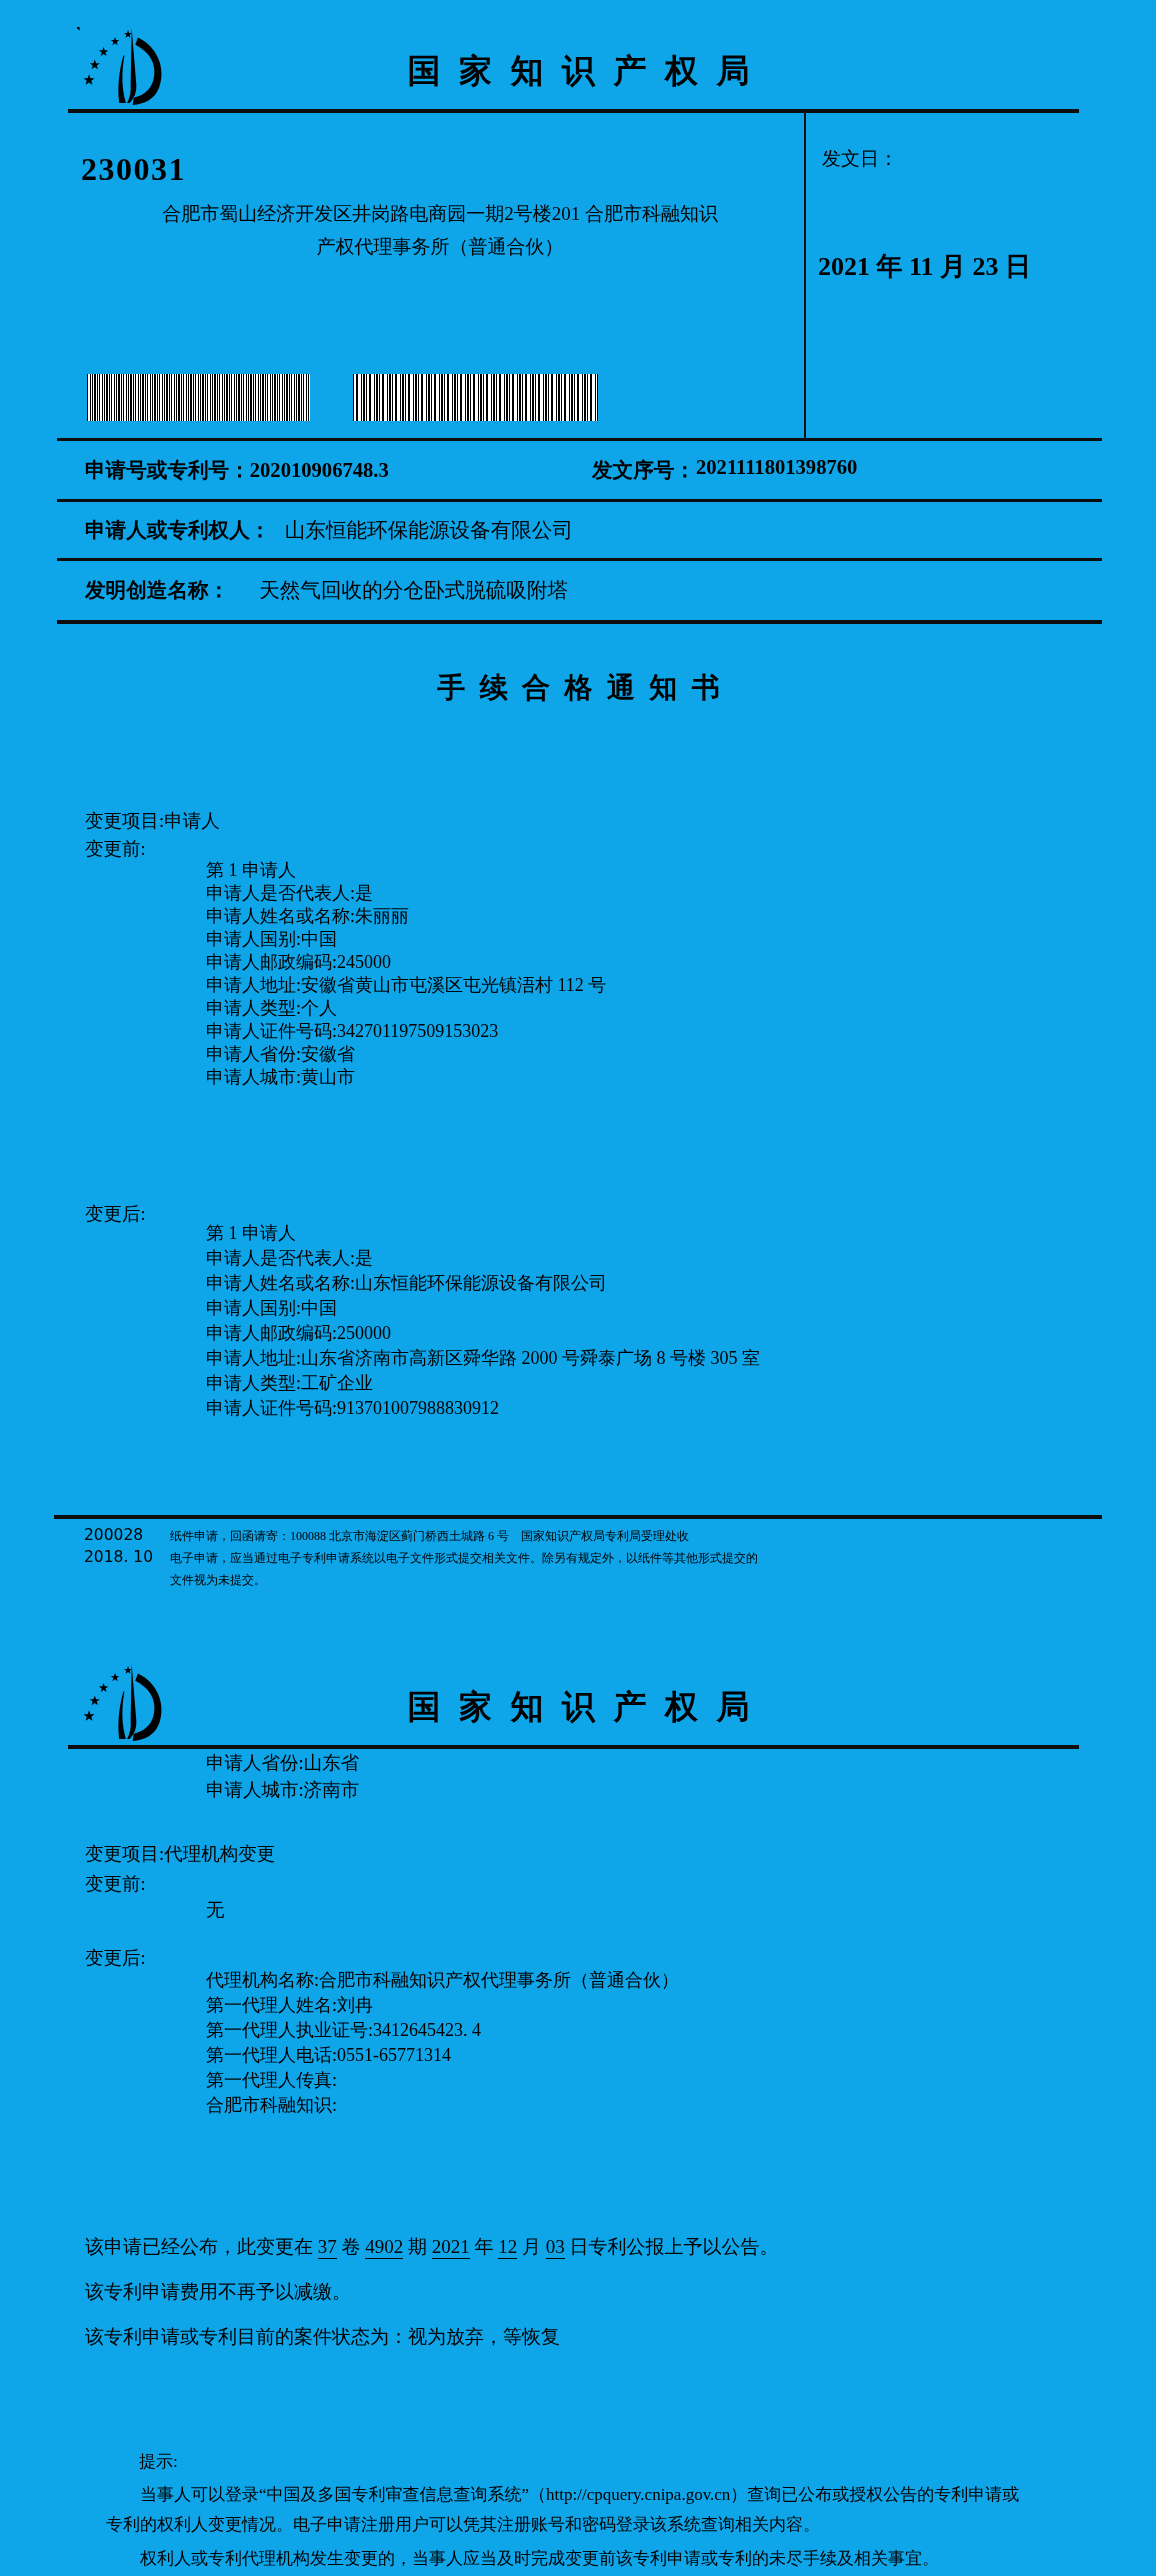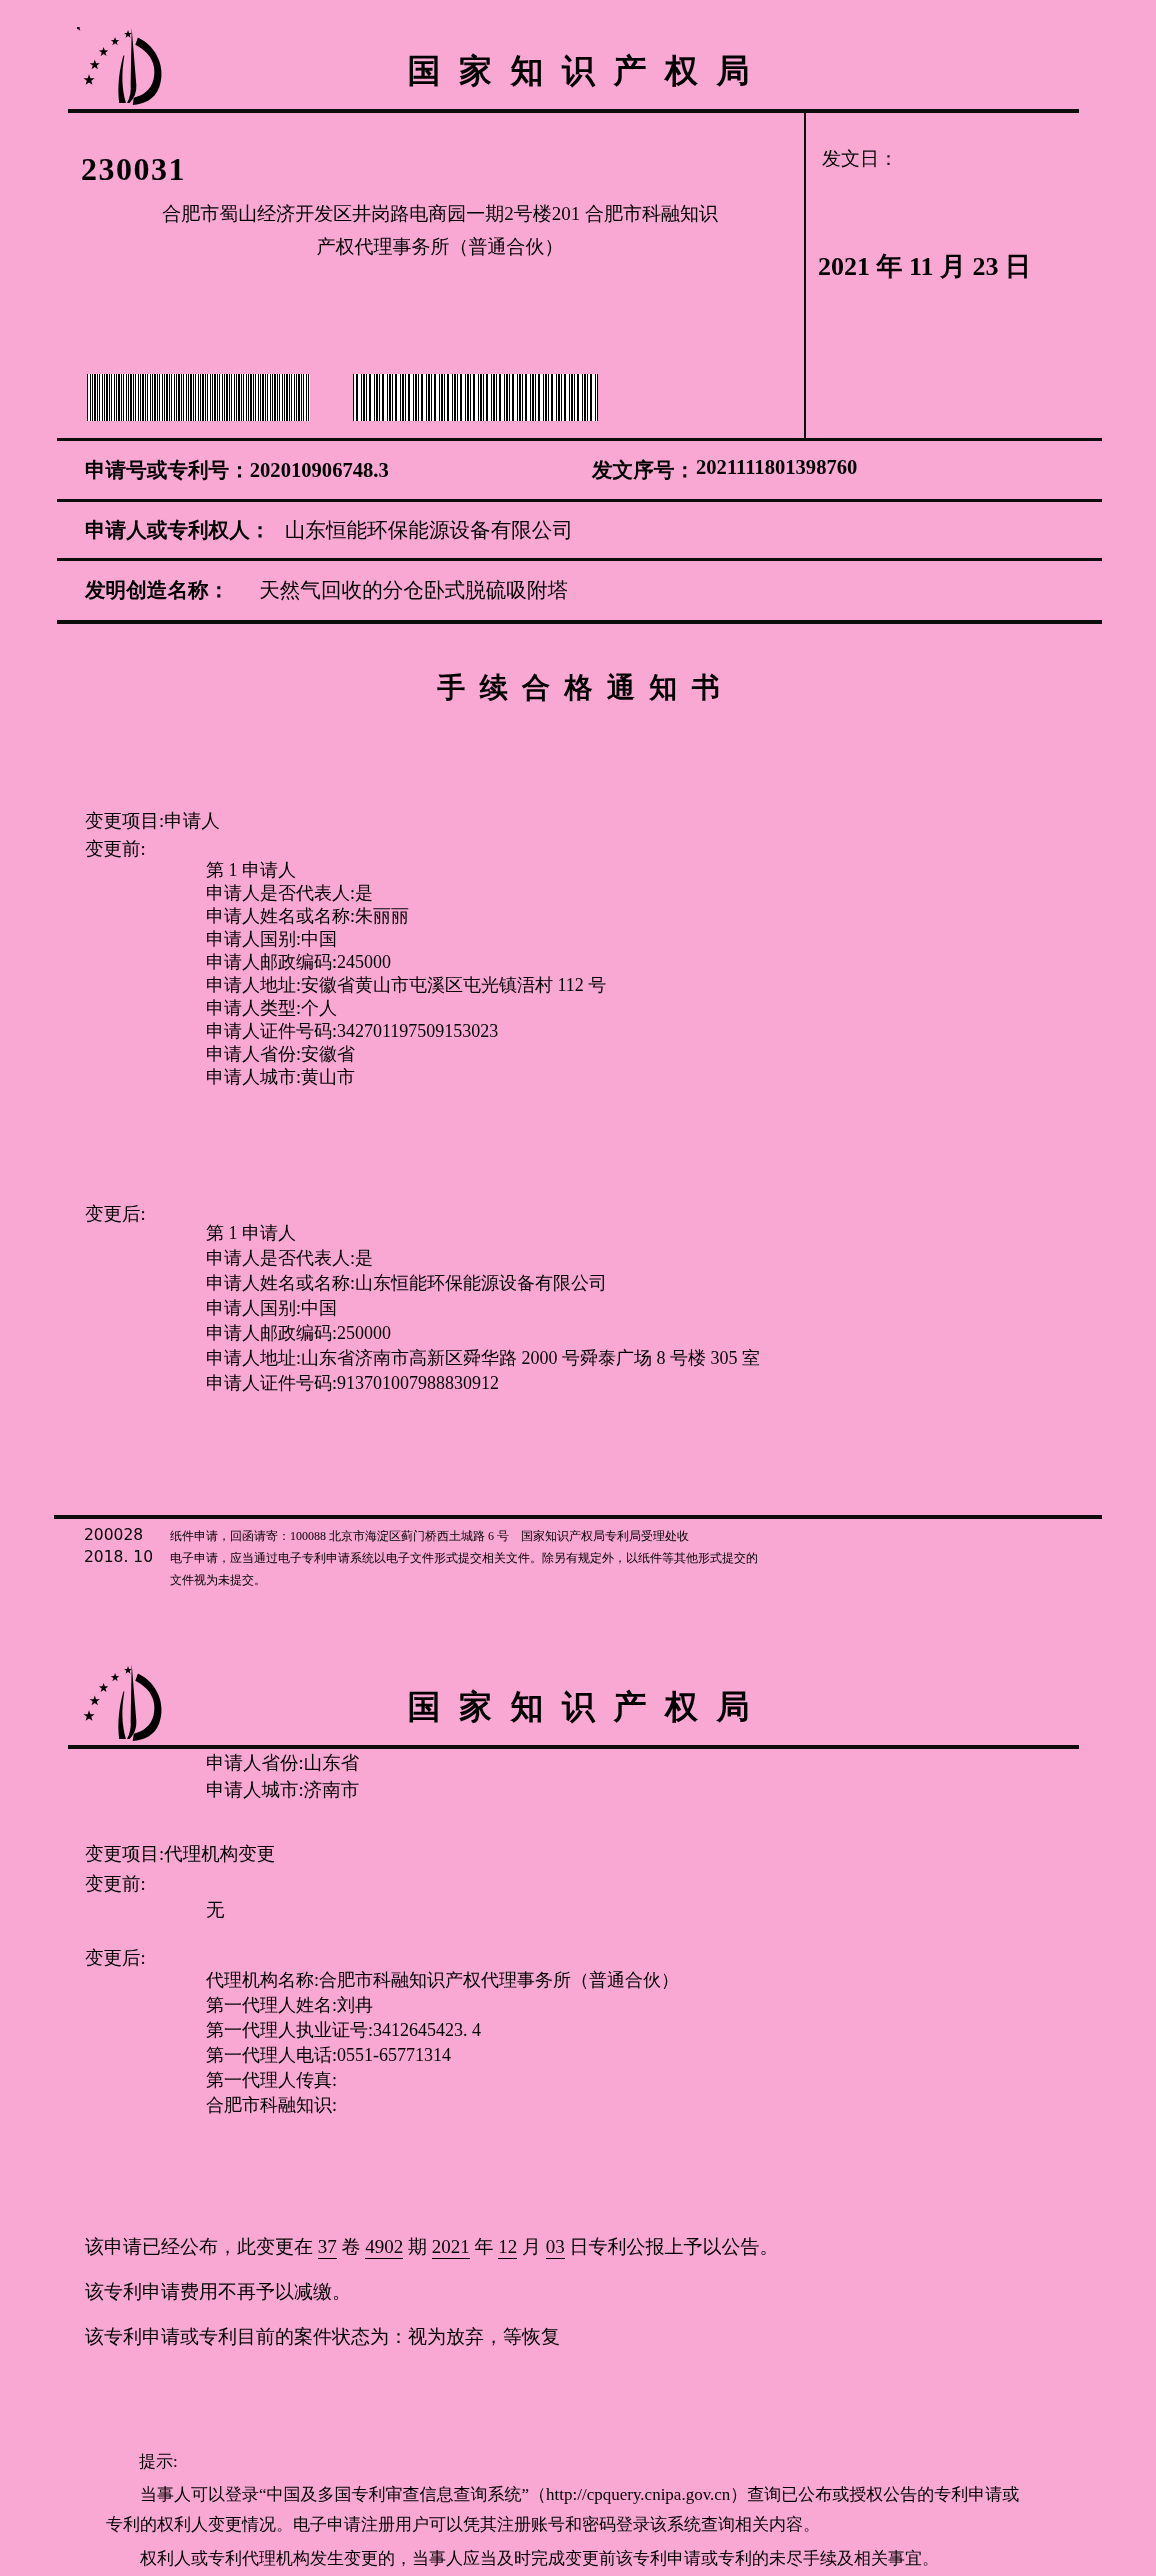--- a/index.html
+++ b/index.html
@@ -2,21 +2,21 @@
 <html style="font-size:8.2px"><head>
 <meta charset="utf-8">
 <style>
   html,body{margin:0;padding:0;background:#ffffff;}
   body{
     position:relative;
     width:1157px;height:3272px;
     font-family:"Liberation Serif","DejaVu Serif",serif;
     color:#000;
   }
-  .page{position:absolute;left:0;width:1157px;height:1636px;background:#f9a8d4;overflow:hidden;}
+  .page{position:absolute;left:0;width:1157px;height:1636px;background:#0ea5e9;overflow:hidden;}
   #page1{top:0;}
   #page2{top:1636px;}
 
   .abs{position:absolute;}
   .rule{position:absolute;background:#0d0d0d;}
 
   .agency-title{
     position:absolute;left:0;top:49px;width:100%;
     text-align:center;font-size:33px;font-weight:bold;
     letter-spacing:18.5px;text-indent:18.5px;white-space:nowrap;
@@ -147,20 +147,21 @@
 
   <div class="body-line" style="left:85px;top:1201px;">变更后:</div>
 
   <div class="vlist sp48" style="top:1221px;">
     <div>第 1 申请人</div>
     <div>申请人是否代表人:是</div>
     <div>申请人姓名或名称:山东恒能环保能源设备有限公司</div>
     <div>申请人国别:中国</div>
     <div>申请人邮政编码:250000</div>
     <div>申请人地址:山东省济南市高新区舜华路 2000 号舜泰广场 8 号楼 305 室</div>
+    <div>申请人类型:工矿企业</div>
     <div>申请人证件号码:913701007988830912</div>
   </div>
 
   <div class="rule" style="left:54px;top:1515px;width:1048px;height:3.6px;"></div>
   <div class="footer-code" style="top:1526px;">200028</div>
   <div class="footer-code" style="top:1548px;">2018. 10</div>
   <div class="footer-note" style="top:1525px;">
     <div>纸件申请，回函请寄：100088 北京市海淀区蓟门桥西土城路 6 号　国家知识产权局专利局受理处收</div>
     <div>电子申请，应当通过电子专利申请系统以电子文件形式提交相关文件。除另有规定外，以纸件等其他形式提交的</div>
     <div>文件视为未提交。</div>

